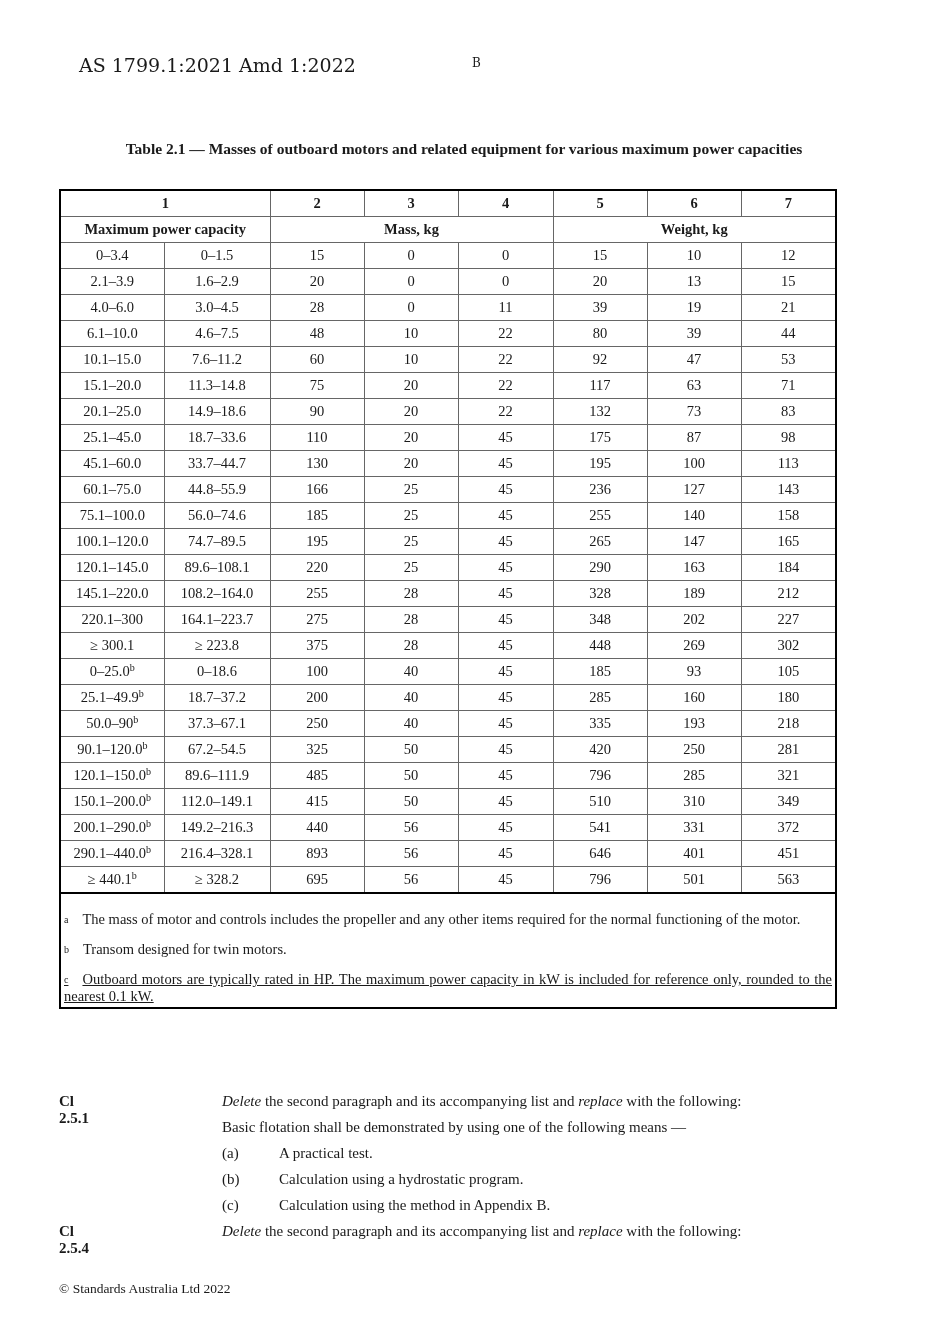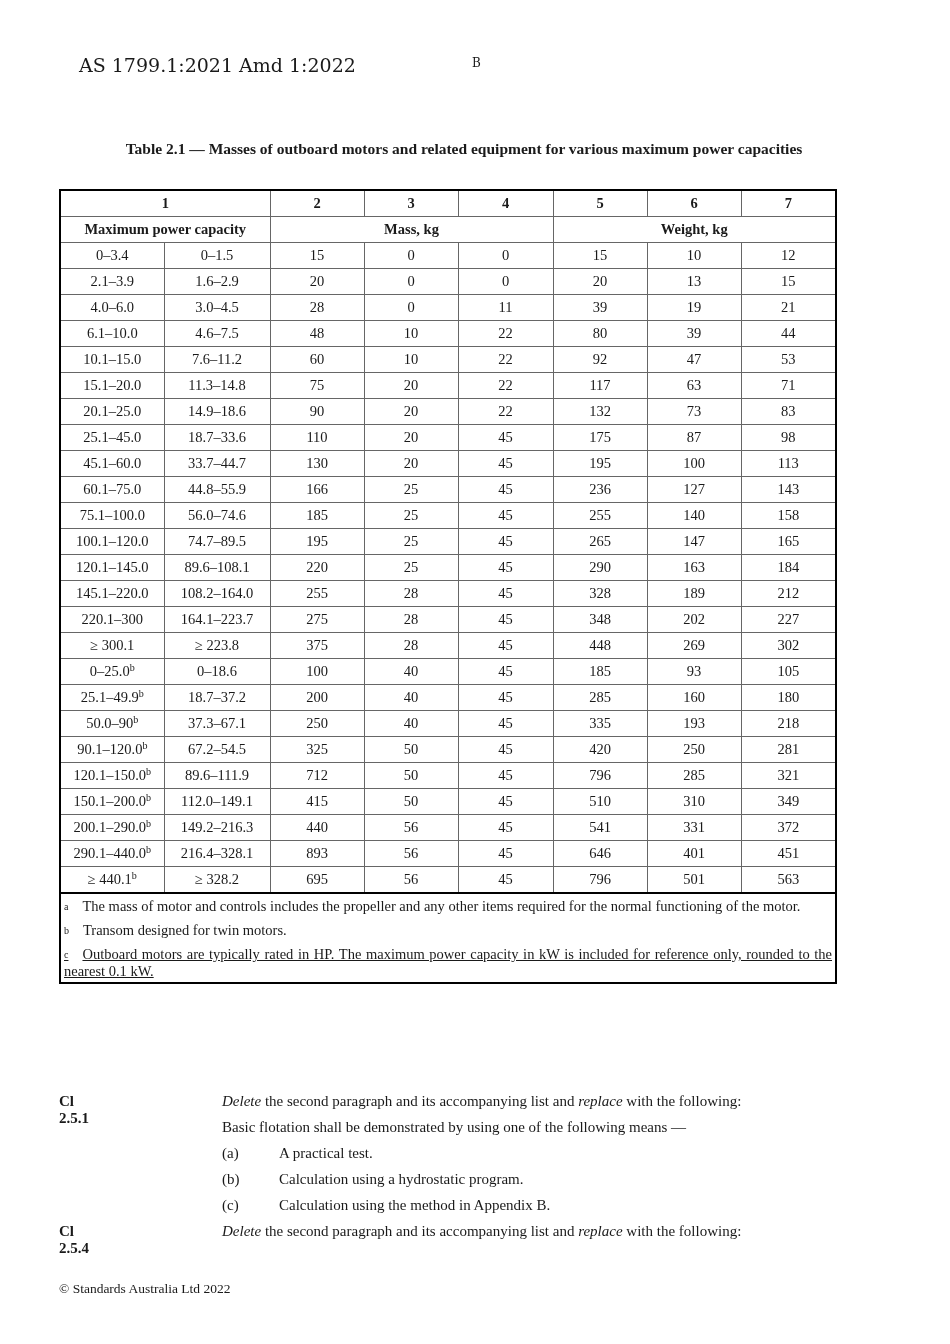--- a/index.html
+++ b/index.html
@@ -26,21 +26,21 @@
   table.t th { font-weight: bold; font-size: 14.5px; line-height: 17px; }
   table.t tr.hnum th { height: 25px; }
   table.t tr.hgrp th { height: 25px; }
   table.t tr.hsub th { height: 58px; border-bottom: 3px solid #000; }
   table.t tbody td { height: 25px; }
   table.t sup { font-size: 10px; vertical-align: top; position: relative; top: -1px; }
   table.t tfoot td {
     text-align: justify; padding: 4px 3px 2px 3px; font-size: 14.5px; line-height: 17px;
     border-top: 2px solid #000; border-left: 2px solid #000; border-right: 2px solid #000;
   }
-  .fn { margin: 0 0 7px 0; text-align: justify; }
+  .fn { margin: 13px 0 7px 0; text-align: justify; }
   .fn:last-child { margin-bottom: 0; text-decoration: underline; }
   .fn .mk { font-size: 10px; vertical-align: top; margin-right: 14px; }
   .clause { position: absolute; left: 59px; font-family: "Liberation Serif", "DejaVu Serif", serif; font-size: 15px; }
   .cl-label { position: absolute; left: 0; font-weight: bold; }
   .cl-text { position: absolute; left: 163px; white-space: nowrap; }
   .cl-item-mk { position: absolute; left: 163px; }
   .cl-item-tx { position: absolute; left: 220px; white-space: nowrap; }
   .footer { position: absolute; left: 59px; top: 1281px; font-family: "Liberation Serif", "DejaVu Serif", serif; font-size: 13.5px; }
 </style>
 </head>
@@ -275,21 +275,21 @@
         <td>325</td>
         <td>50</td>
         <td>45</td>
         <td>420</td>
         <td>250</td>
         <td>281</td>
       </tr>
       <tr>
         <td><span>120.1–150.0</span><sup>b</sup></td>
         <td>89.6–111.9</td>
-        <td>712</td>
+        <td>485</td>
         <td>50</td>
         <td>45</td>
         <td>796</td>
         <td>285</td>
         <td>321</td>
       </tr>
       <tr>
         <td><span>150.1–200.0</span><sup>b</sup></td>
         <td>112.0–149.1</td>
         <td>415</td>

